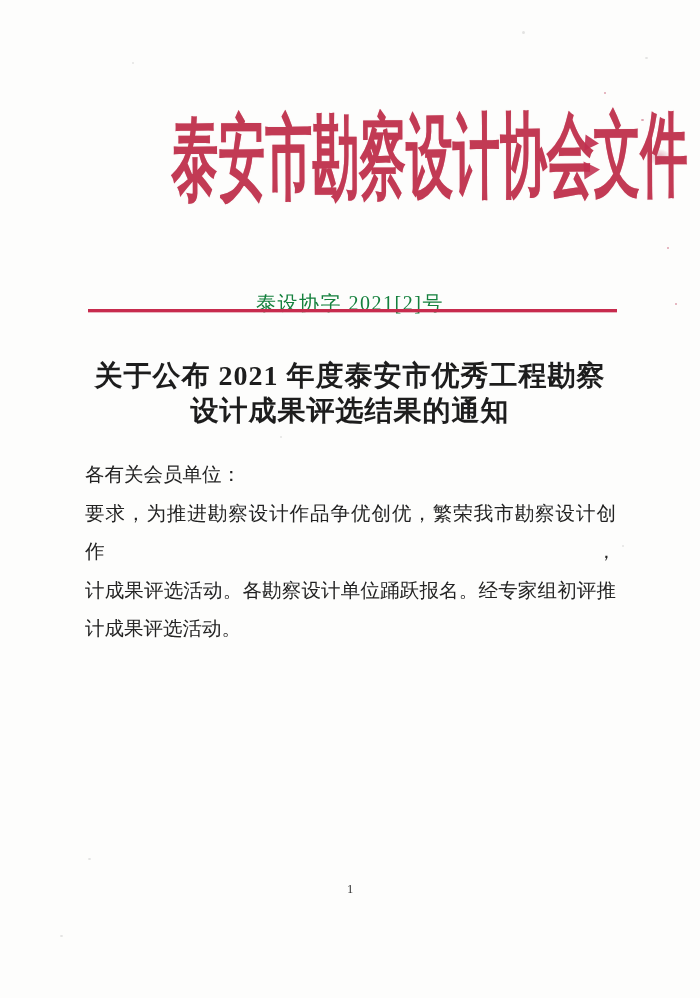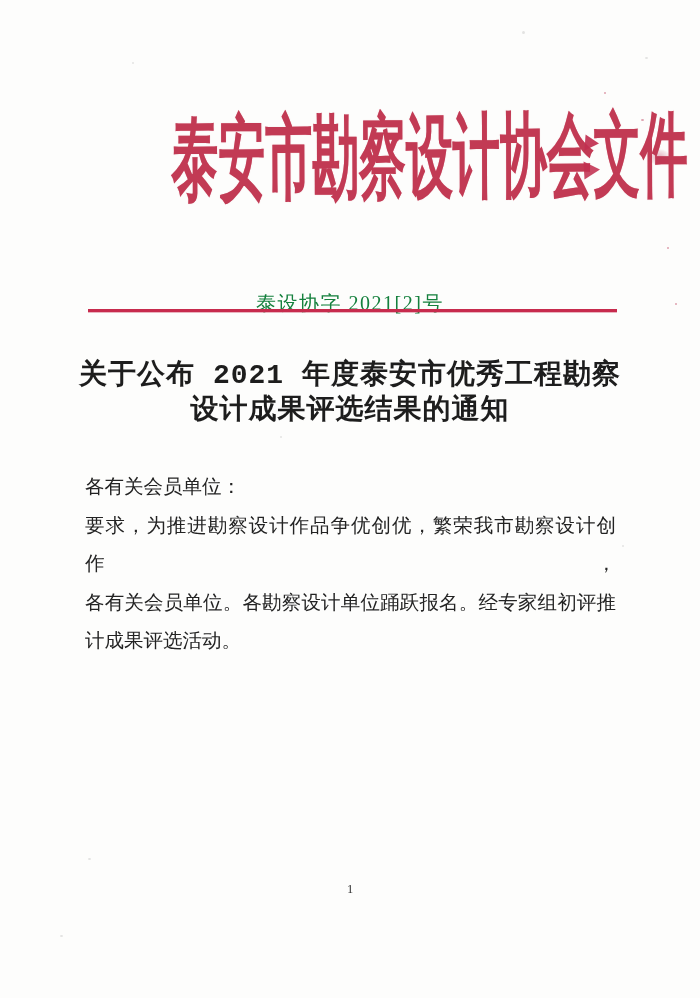--- a/index.html
+++ b/index.html
@@ -33,28 +33,28 @@
     margin-top:29px;
   }
   .red-line{
     position:absolute;top:309px;left:88px;width:529px;height:3px;
     background:var(--line_red,#c72b4d);
     box-shadow:0 1px 0 rgba(199,43,77,.35);
   }
   .doc-title{
     position:absolute;top:358px;left:0;width:100%;
     text-align:center;
-    font-family:Liberation Mono, monospace;
+    font-family:Liberation Serif, serif;
     font-weight:bold;
     font-size:28px;line-height:35px;
     letter-spacing:1px;
     color:#1d1d1d;
   }
   .body-text{
-    position:absolute;top:468px;left:85px;width:531px;
+    position:absolute;top:456px;left:85px;width:531px;
     font-size:19.5px;line-height:38.6px;
     color:#232323;
   }
   .body-text .line{min-height:38.6px;}
   .line.justify{text-align:justify;text-align-last:justify;}
   .line.indent{text-indent:2.1em;}
   .page-number{
     position:absolute;top:882px;left:0;width:100%;
     text-align:center;
     font-size:12.5px;color:#333;
@@ -94,21 +94,21 @@
   <div class="red-line"></div>
 
   <div class="doc-title">
     <div>关于公布 2021 年度泰安市优秀工程勘察</div>
     <div>设计成果评选结果的通知</div>
   </div>
 
   <div class="body-text">
     <div class="line">各有关会员单位：</div>
     <div class="line justify">要求，为推进勘察设计作品争优创优，繁荣我市勘察设计创作，</div>
-    <div class="line justify">各有关会员单位。各勘察设计单位踊跃报名。经专家组初评推</div>
+    <div class="line justify">计成果评选活动。各勘察设计单位踊跃报名。经专家组初评推</div>
     <div class="line">计成果评选活动。</div>
   </div>
 
   <div class="page-number">1</div>
 
   <div class="tri tri1"></div>
   <div class="tri tri2"></div>
   <div class="smudge"></div>
   <div class="speck red" style="left:641px;top:119px;width:3px;height:2px;"></div>
   <div class="speck red" style="left:667px;top:247px;width:2px;height:2px;"></div>

